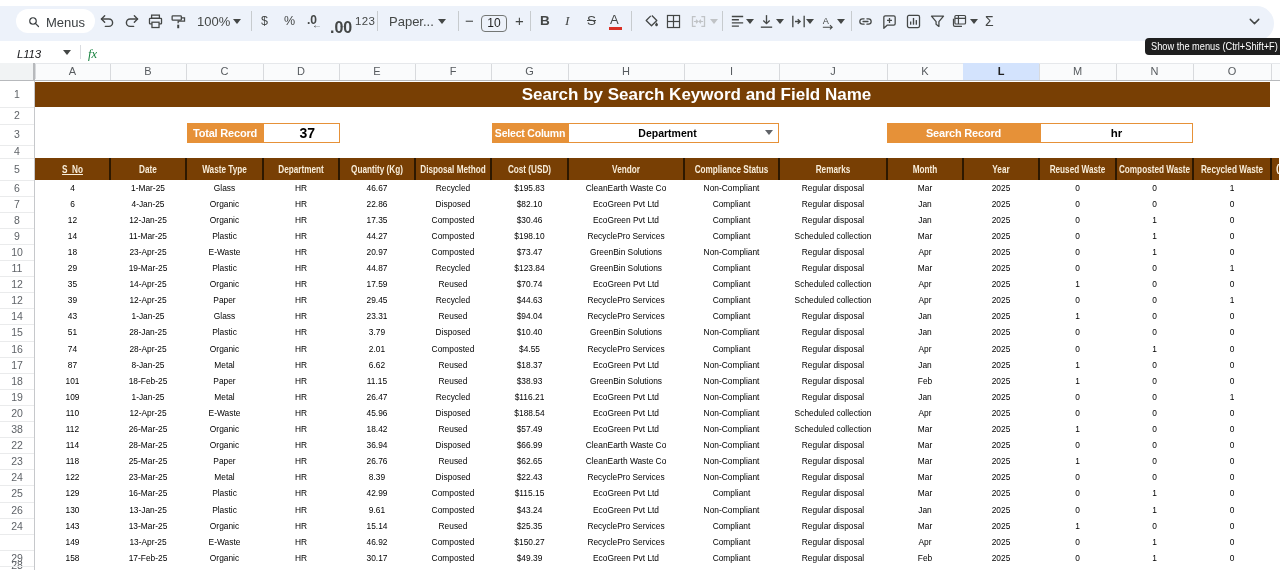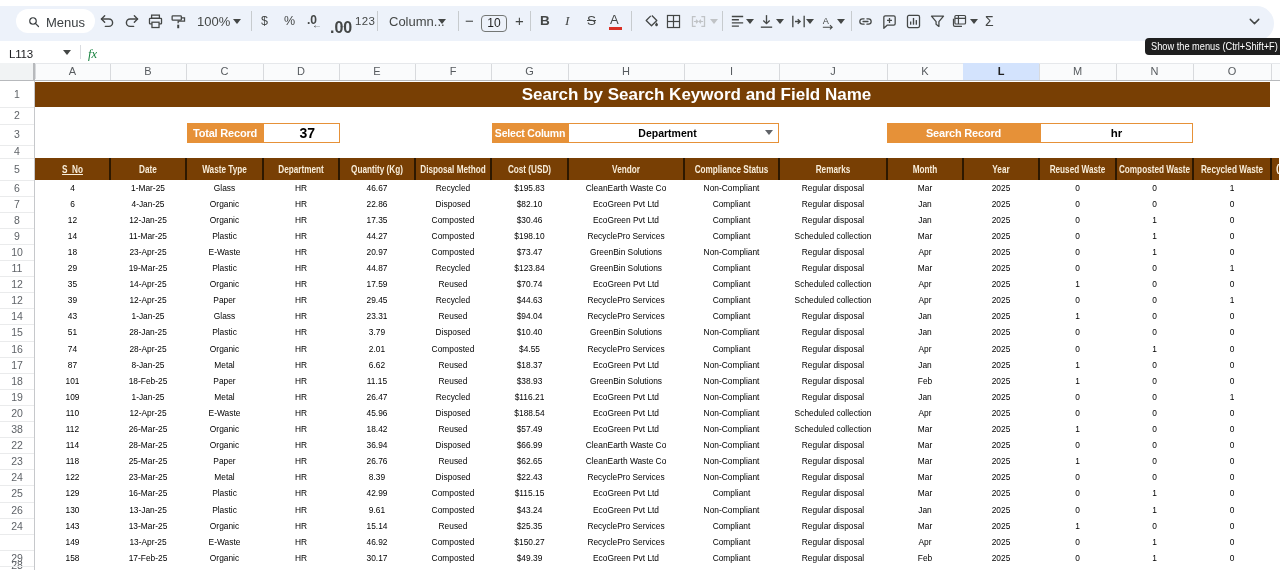--- a/index.html
+++ b/index.html
@@ -43,21 +43,21 @@
 <div class="caret" style="left:233px;top:19px;"></div>
 <div class="div" style="left:251px;"></div>
 <div class="abs" style="left:261px;top:14px;font-size:12.5px;font-weight:500;color:#444746;">$</div>
 <div class="abs" style="left:284px;top:14px;font-size:12.5px;font-weight:500;color:#444746;">%</div>
 <div class="abs" style="left:307px;top:12.5px;font-size:12px;font-weight:bold;color:#444746;">.0</div>
 <div class="abs" style="left:312px;top:19px;font-size:10px;font-weight:bold;color:#444746;">←</div>
 <div class="abs" style="left:330px;top:19px;font-size:16px;font-weight:bold;color:#444746;">.00</div>
 <div class="abs" style="left:338px;top:19px;font-size:10px;font-weight:bold;color:#444746;">→</div>
 <div class="abs" style="left:355px;top:15px;font-size:11.5px;font-weight:500;color:#444746;letter-spacing:.3px;">123</div>
 <div class="div" style="left:377px;"></div>
-<div class="abs" style="left:389px;top:14px;font-size:13px;color:#444746;">Column...</div>
+<div class="abs" style="left:389px;top:14px;font-size:13px;color:#444746;">Paper...</div>
 <div class="caret" style="left:438px;top:19px;"></div>
 <div class="div" style="left:458px;"></div>
 <div class="abs" style="left:465px;top:12px;font-size:15px;color:#444746;">−</div>
 <div class="abs" style="left:481px;top:14.5px;width:24px;height:15px;border:1px solid #747775;border-radius:4px;text-align:center;font-size:12px;line-height:15px;color:#1f1f1f;">10</div>
 <div class="abs" style="left:515px;top:12px;font-size:15px;color:#444746;">+</div>
 <div class="div" style="left:530px;"></div>
 <div class="abs" style="left:540px;top:13px;font-size:13.5px;font-weight:bold;color:#444746;">B</div>
 <div class="abs" style="left:565px;top:13px;font-size:13.5px;font-style:italic;color:#444746;font-family:'Liberation Serif',serif;">I</div>
 <div class="abs" style="left:587px;top:13px;font-size:13.5px;color:#444746;text-decoration:line-through;">S</div>
 <div class="abs" style="left:610px;top:12px;font-size:13px;font-weight:500;color:#444746;">A</div>
@@ -121,21 +121,21 @@
 <svg class="abs" style="left:951px;top:13px" width="17" height="17" viewBox="0 0 24 24">
     <rect x="5.5" y="3.5" width="15" height="12" rx="1.5" fill="none" stroke="#444746" stroke-width="1.7"></rect>
     <path d="M5.5 7.5 h15 M10.5 3.5 v12" stroke="#444746" stroke-width="1.7" fill="none"></path>
     <path d="M3.5 8 v9 a2 2 0 0 0 2 2 h10" fill="none" stroke="#444746" stroke-width="1.7"></path>
   </svg>
 <div class="caret" style="left:970px;top:19px;"></div>
 <div class="abs" style="left:985px;top:13px;font-size:14px;color:#444746;">Σ</div>
 <svg class="abs" style="left:1246px;top:13px" width="17" height="17" viewBox="0 0 24 24">
     <path d="M6 9 L12 15 L18 9" fill="none" stroke="#444746" stroke-width="2" stroke-linecap="round" stroke-linejoin="round"></path>
   </svg>
-<div class="abs" style="left:9px;top:48px;font-size:11.5px;color:#202124;letter-spacing:-0.2px;">L113</div>
+<div class="abs" style="left:17px;top:48px;font-size:11.5px;color:#202124;letter-spacing:-0.2px;font-style:italic;">L113</div>
 <div class="caret" style="left:63px;top:50px;border-left-width:4.5px;border-right-width:4.5px;"></div>
 <div class="abs" style="left:80px;top:45px;width:1px;height:14px;background:#dadce0;"></div>
 <div class="abs" style="left:88px;top:46.5px;font-size:12.5px;font-style:italic;color:#15803d;font-family:'Liberation Serif',serif;">fx</div>
 <div class="abs" style="left:0;top:62.5px;width:1280px;height:18.5px;background:#fafbfc;border-top:1px solid #e6e8eb;border-bottom:1.5px solid #b7b9bc;box-sizing:border-box;"></div>
 <div class="abs" style="left:0;top:63px;width:33px;height:16.5px;background:#f1f3f4;border-right:2px solid #b7b9bc;"></div>
 <div class="colhead" style="left:35px;width:75px;">A</div>
 <div class="abs" style="left:110px;top:63.5px;width:1px;height:16px;background:#d8dadd;"></div>
 <div class="colhead" style="left:110px;width:76px;">B</div>
 <div class="abs" style="left:186px;top:63.5px;width:1px;height:16px;background:#d8dadd;"></div>
 <div class="colhead" style="left:186px;width:77px;">C</div>

